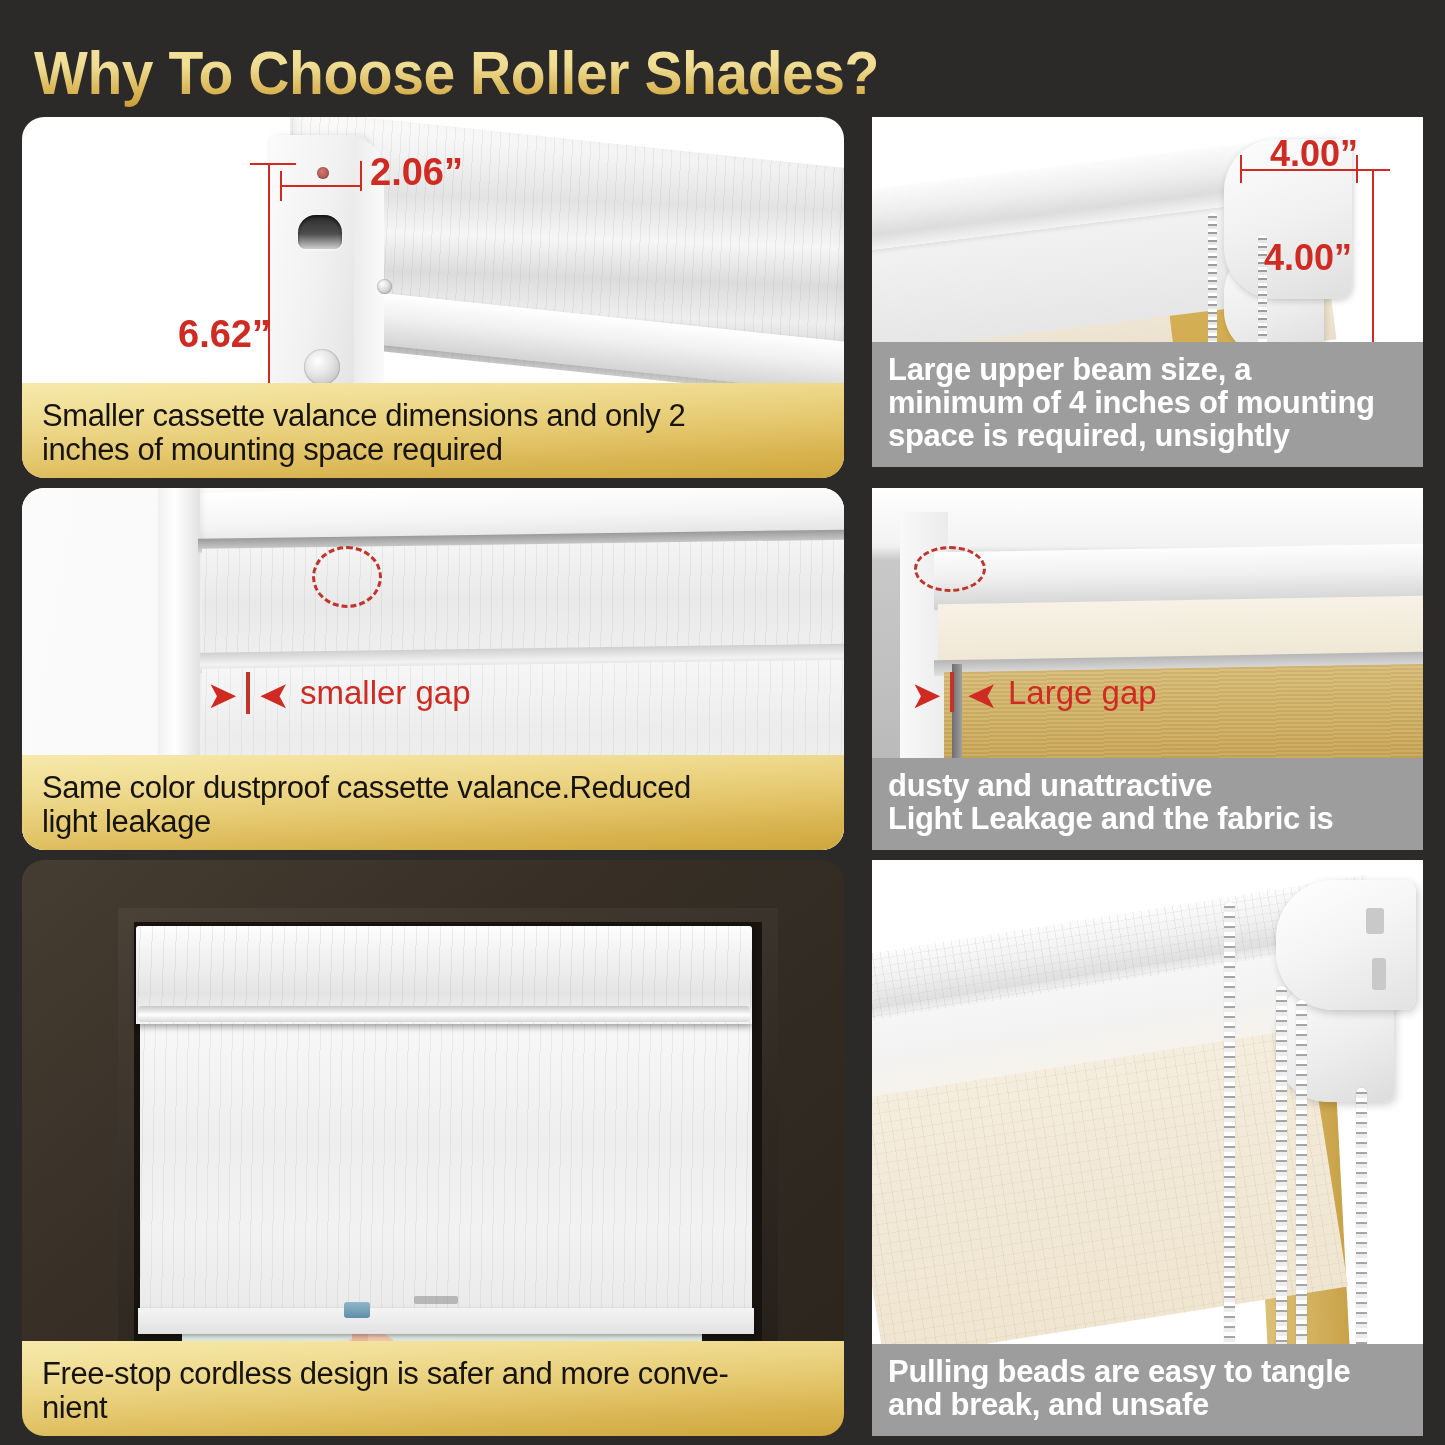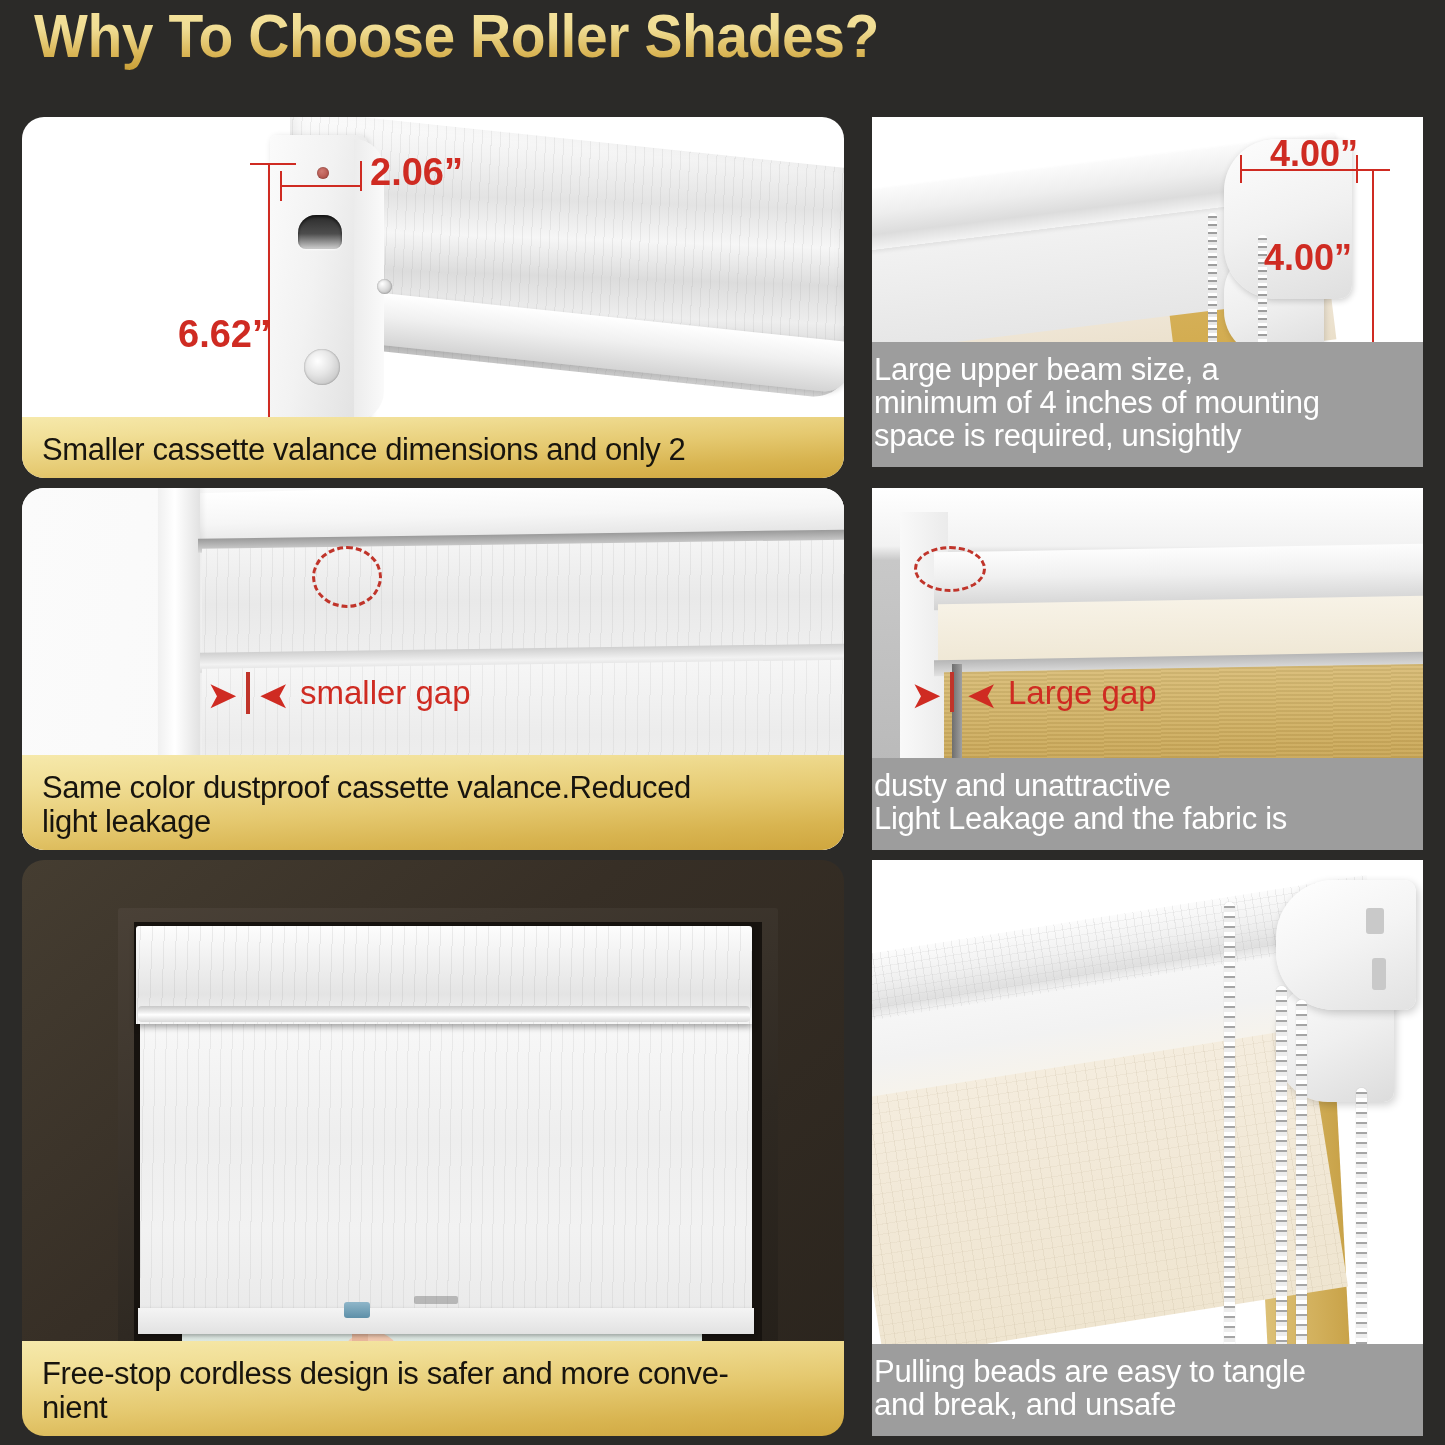--- a/index.html
+++ b/index.html
@@ -12,21 +12,21 @@
     overflow: hidden;
     position: relative;
   }
 
   
   .title-bar {
     position: absolute;
     left: 0; top: 0;
     width: 1445px; height: 108px;
     display: flex;
-    align-items: flex-start;
+    align-items: flex-end;
     padding-left: 34px;
   }
   .title-text {
     font-size: 62px;
     font-weight: bold;
     letter-spacing: -0.5px;
     background: linear-gradient(180deg, #f6e49f 0%, #f0dd94 40%, #d8b352 78%, #c79d35 100%);
     -webkit-background-clip: text;
     background-clip: text;
     color: transparent;
@@ -65,24 +65,24 @@
     padding: 16px 20px 10px 20px;
     letter-spacing: -0.4px;
     font-family: "Liberation Sans", sans-serif;
   }
   .cap-gray {
     position: absolute;
     left: 0; bottom: 0;
     width: 100%;
     background: #9d9d9d;
     color: #ffffff;
-    font-weight: normal;
+    font-weight: bold;
     font-size: 31px;
     line-height: 1.06;
-    padding: 12px 14px 14px 2px;
+    padding: 12px 14px 14px 16px;
     letter-spacing: -0.3px;
     font-family: "Liberation Sans", sans-serif;
   }
   .cap-line { display: block; white-space: nowrap; }
 
   
   
   #p1 { left: 22px;  top: 9px;   width: 822px;  height: 361px; }
   #p2 { left: 872px; top: 9px;   width: 551px;  height: 350px; }
   
@@ -451,20 +451,21 @@
       <div class="dim-tick v-tick-bot"></div>
       <div class="dim-red lbl-549">6.62”</div>
 
       <div class="dim-line-h h-top"></div>
       <div class="dim-tick h-tick-l"></div>
       <div class="dim-tick h-tick-r"></div>
       <div class="dim-red lbl-206">2.06”</div>
     </div>
     <div class="cap-gold">
       <span class="cap-line">Smaller cassette valance dimensions and only 2</span>
+      <span class="cap-line">inches of mounting space required</span>
     </div>
   </div>
 
   <div class="panel bad" id="p2">
     <div class="p2-bg">
       <div class="fabric-cream"></div>
       <div class="fabric-tan"></div>
       <div class="fabric-white"></div>
       <div class="tube-top"></div>
       <div class="bracket-lower"></div>

